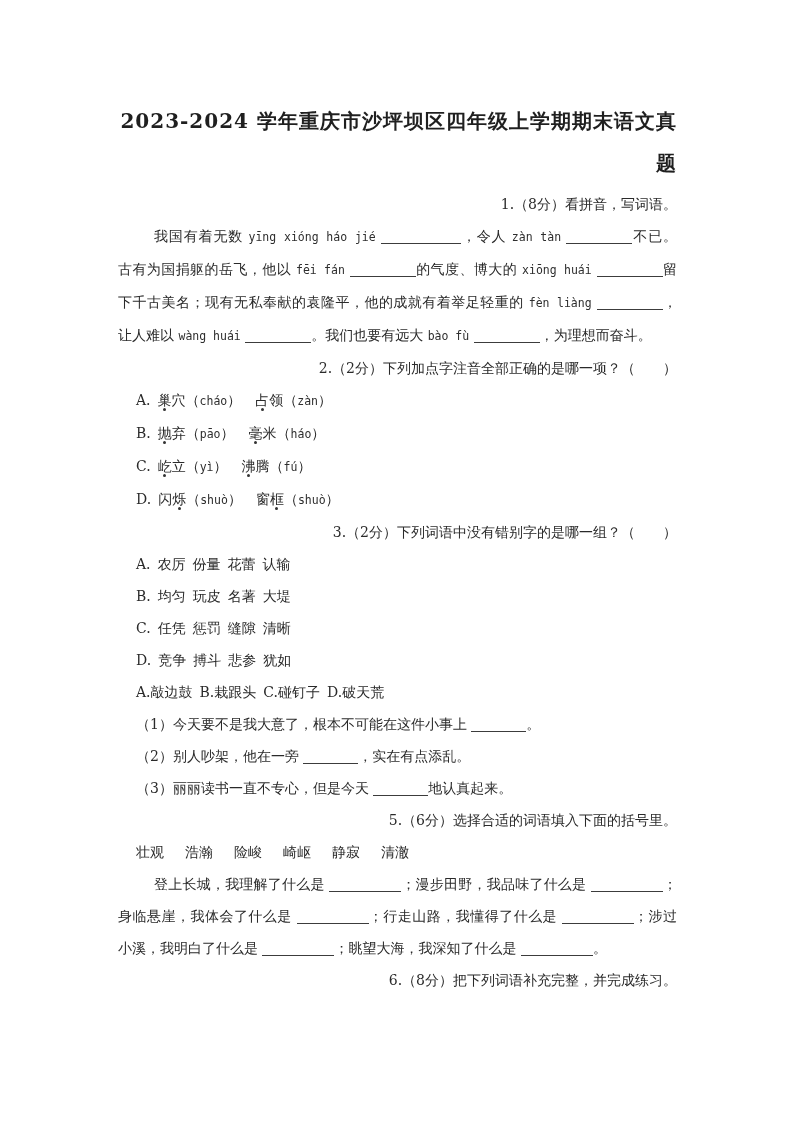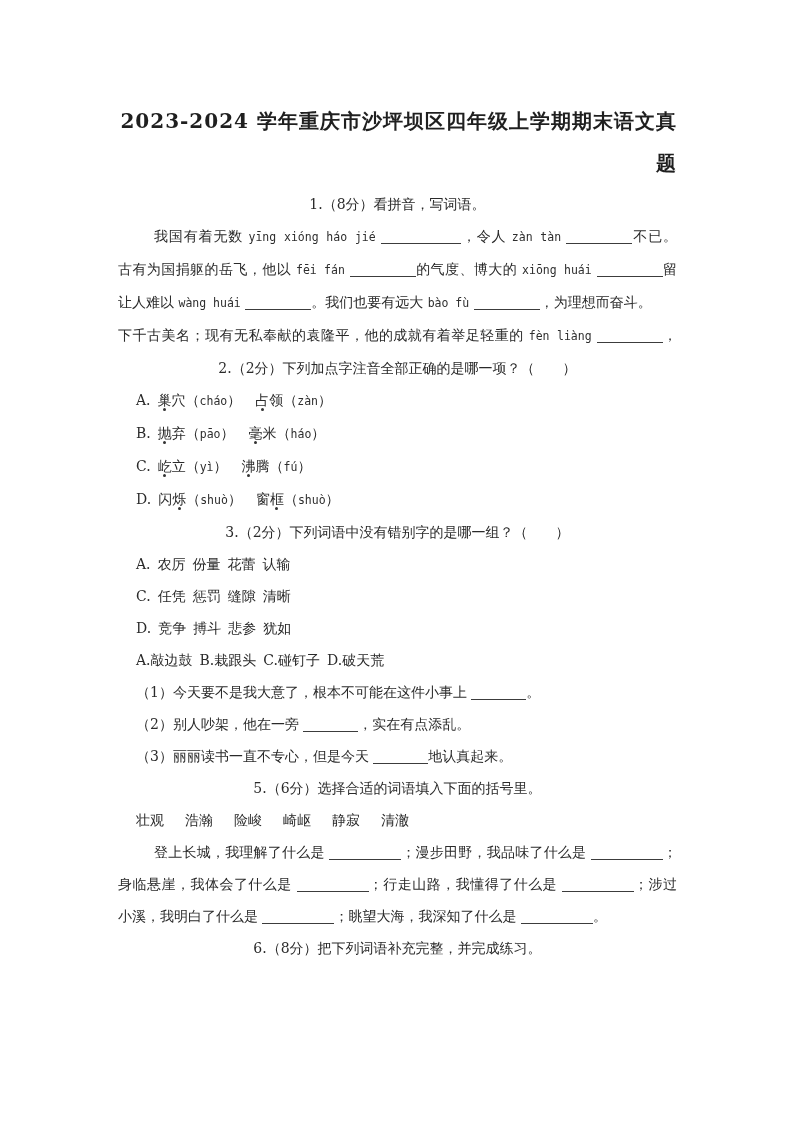--- a/index.html
+++ b/index.html
@@ -13,21 +13,21 @@
     padding:100px 116px 0 118px;background:#ffffff;
   }
   .title{
     font-size:20px;font-weight:bold;text-align:right;
     line-height:42px;letter-spacing:1px;color:#1f1f1f;
     margin-bottom:4px;
   }
   .questions{font-size:14px;line-height:32px;}
   .question{margin:0;}
   .qline{min-height:32px;}
-  .qhead{text-align:center;}
+  .qhead{text-align:right;}
   .jfirst,.jmid{text-align:justify;text-align-last:justify;}
   .jfirst{text-indent:36px;}
   .option{padding-left:18px;}
   .gap{margin-top:0;}
   .py{
     font-family:"DejaVu Sans Mono","Liberation Mono",monospace;
     font-size:11.5px;letter-spacing:0;color:#2e2e2e;
   }
   .bl{
     display:inline-block;height:12px;vertical-align:-3px;
@@ -44,33 +44,34 @@
 
 <div class="page">
   <div class="title">
     <div>2023-2024 学年重庆市沙坪坝区四年级上学期期末语文真题</div>
   </div>
   <div class="questions" id="questions">
       <div class="question">
         <div class="qline qhead"><span>1.（8分）看拼音，写词语。</span></div>
         <div class="qline jfirst"><span>我国有着无数 </span><span class="py">yīng xióng háo jié</span><span> </span><span class="bl" style="width: 80px;"></span><span>，令人 </span><span class="py">zàn tàn</span><span> </span><span class="bl" style="width: 66px;"></span><span>不已。</span></div>
         <div class="qline jmid"><span>古有为国捐躯的岳飞，他以 </span><span class="py">fēi fán</span><span> </span><span class="bl" style="width: 66px;"></span><span>的气度、博大的 </span><span class="py">xiōng huái</span><span> </span><span class="bl" style="width: 66px;"></span><span>留</span></div>
+        <div class="qline jmid"><span>下千古美名；现有无私奉献的袁隆平，他的成就有着举足轻重的 </span><span class="py">fèn liàng</span><span> </span><span class="bl" style="width: 66px;"></span><span>，</span></div>
         <div class="qline"><span>让人难以 </span><span class="py">wàng huái</span><span> </span><span class="bl" style="width: 66px;"></span><span>。我们也要有远大 </span><span class="py">bào fù</span><span> </span><span class="bl" style="width: 66px;"></span><span>，为理想而奋斗。</span></div>
-        <div class="qline jmid"><span>下千古美名；现有无私奉献的袁隆平，他的成就有着举足轻重的 </span><span class="py">fèn liàng</span><span> </span><span class="bl" style="width: 66px;"></span><span>，</span></div>
       </div>
       <div class="question">
         <div class="qline qhead"><span>2.（2分）下列加点字注音全部正确的是哪一项？（　　）</span></div>
         <div class="qline option"><span>A. </span><span class="dotchar">巢</span><span>穴（</span><span class="py">cháo</span><span>）　</span><span class="dotchar">占</span><span>领（</span><span class="py">zàn</span><span>）</span></div>
         <div class="qline option"><span>B. </span><span class="dotchar">抛</span><span>弃（</span><span class="py">pāo</span><span>）　</span><span class="dotchar">毫</span><span>米（</span><span class="py">háo</span><span>）</span></div>
         <div class="qline option"><span>C. </span><span class="dotchar">屹</span><span>立（</span><span class="py">yì</span><span>）　</span><span class="dotchar">沸</span><span>腾（</span><span class="py">fú</span><span>）</span></div>
         <div class="qline option"><span>D. 闪</span><span class="dotchar">烁</span><span>（</span><span class="py">shuò</span><span>）　窗</span><span class="dotchar">框</span><span>（</span><span class="py">shuò</span><span>）</span></div>
       </div>
       <div class="question">
         <div class="qline qhead"><span>3.（2分）下列词语中没有错别字的是哪一组？（　　）</span></div>
         <div class="qline option"><span>A. 农厉 份量 花蕾 认输</span></div>
+        <div class="qline option"><span>B. 均匀 玩皮 名著 大堤</span></div>
         <div class="qline option"><span>C. 任凭 惩罚 缝隙 清晰</span></div>
         <div class="qline option"><span>D. 竞争 搏斗 悲参 犹如</span></div>
       </div>
       <div class="question">
         <div class="qline option"><span>A.敲边鼓 B.栽跟头 C.碰钉子 D.破天荒</span></div>
         <div class="qline option"><span>（1）今天要不是我大意了，根本不可能在这件小事上 </span><span class="bl" style="width: 55px;"></span><span>。</span></div>
         <div class="qline option"><span>（2）别人吵架，他在一旁 </span><span class="bl" style="width: 55px;"></span><span>，实在有点添乱。</span></div>
         <div class="qline option"><span>（3）丽丽读书一直不专心，但是今天 </span><span class="bl" style="width: 55px;"></span><span>地认真起来。</span></div>
       </div>
       <div class="question">

